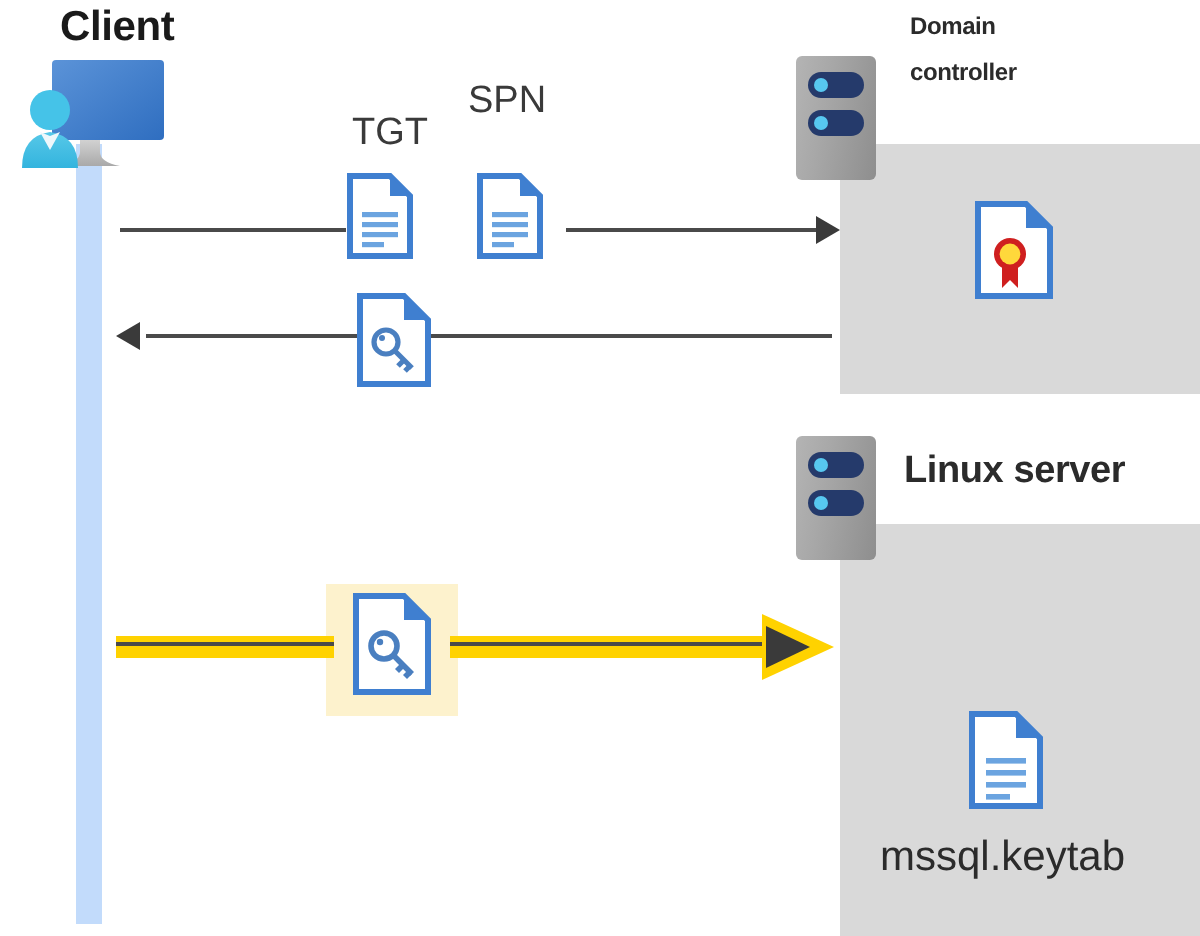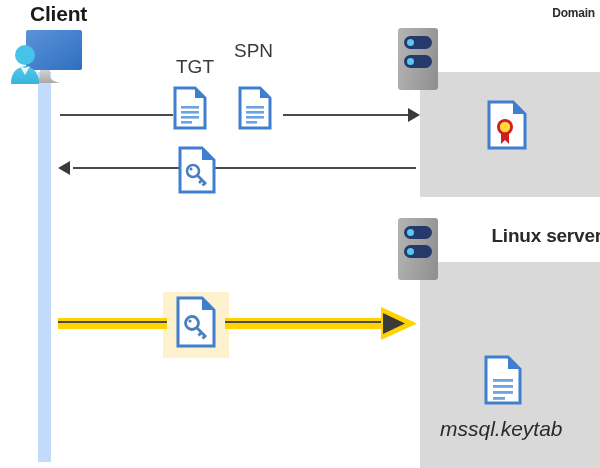--- a/index.html
+++ b/index.html
@@ -9,21 +9,20 @@
   }
   body {
     font-family: "Liberation Sans", sans-serif;
   }
   #canvas {
     position: relative;
     width: 600px;
     height: 468px;
     background: #ffffff;
     overflow: hidden;
-    text-align: right;
   }
   .abs { position: absolute; }
 
   
   .title-bold {
     font-weight: bold;
     color: #2b2b2b;
     letter-spacing: -0.2px;
   }
   #client-title {
@@ -46,21 +45,20 @@
   .doc-label {
     font-size: 19px;
     color: #3a3a3a;
   }
   #tgt-label { left: 176px; top: 56px; }
   #spn-label { left: 234px; top: 40px; }
   #keytab-label {
     left: 440px; top: 417px;
     font-size: 21px;
     color: #2b2b2b;
-    font-style: italic;
   }
 
   
   #client-lifeline {
     left: 38px; top: 72px;
     width: 13px; height: 390px;
     background: #c2dbfb;
   }
 
   
@@ -194,20 +192,21 @@
 
   <div class="abs server-icon" id="linux-server">
     <div class="server-bay"></div>
     <div class="server-bay"></div>
   </div>
 
   <div class="abs title-bold" id="client-title">Client</div>
 
   <div class="abs title-bold" id="dc-title">
     <div>Domain</div>
+    <div>controller</div>
   </div>
 
   <div class="abs title-bold" id="linux-title">Linux server</div>
 
   <div class="abs thin-line" id="arrow1-line-a"></div>
   <div class="abs thin-line" id="arrow1-line-b"></div>
   <div class="abs arrow-head-right" id="arrow1-head"></div>
 
   <div class="abs doc-label" id="tgt-label">TGT</div>
   <div class="abs doc-label" id="spn-label">SPN</div>

